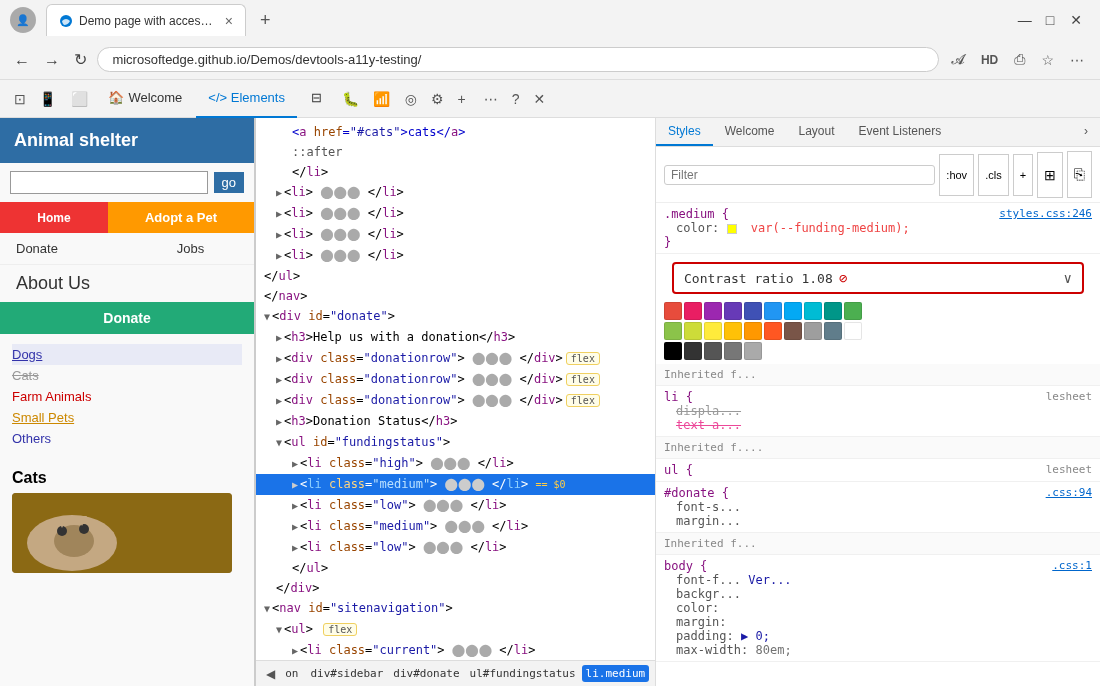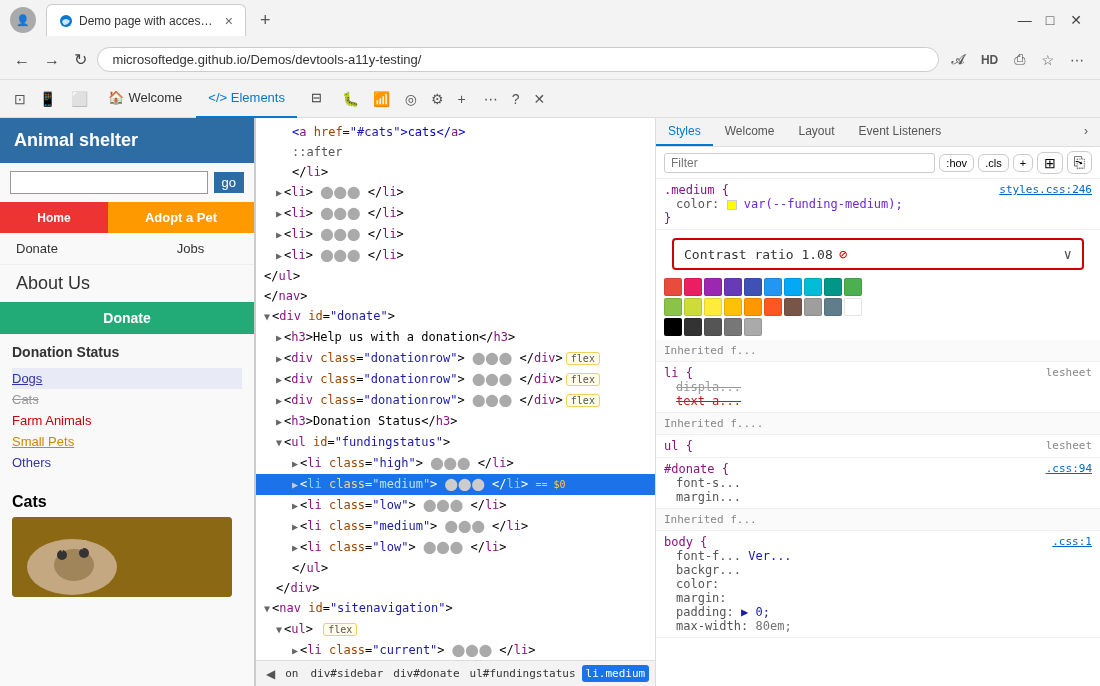--- a/index.html
+++ b/index.html
@@ -80,21 +80,21 @@
     .bc-item.active { background: #1a73e8; color: white; }
     .bc-scroll { background: none; border: none; cursor: pointer; color: #555; font-size: 12px; padding: 2px 4px; }
 
     
     .styles-panel { flex: 1; display: flex; flex-direction: column; overflow: hidden; }
     .styles-tabs { display: flex; border-bottom: 1px solid #ddd; background: #f3f3f3; }
     .styles-tab { background: none; border: none; cursor: pointer; font-size: 12px; padding: 6px 12px; border-bottom: 2px solid transparent; color: #555; }
     .styles-tab.active { border-bottom: 2px solid #0078d4; color: #0078d4; }
     .styles-toolbar { display: flex; align-items: center; padding: 4px 8px; gap: 4px; border-bottom: 1px solid #eee; }
     .filter-input { flex: 1; border: 1px solid #ccc; padding: 2px 6px; font-size: 12px; border-radius: 3px; }
-    .pseudo-btn { background: none; border: 1px solid #ccc; padding: 2px 6px; font-size: 11px; cursor: pointer; border-radius: 6px; }
+    .pseudo-btn { background: none; border: 1px solid #ccc; padding: 14px 6px; font-size: 11px; cursor: pointer; border-radius: 0; }
     .styles-content { flex: 1; overflow-y: auto; font-family: monospace; font-size: 12px; }
 
     
     .contrast-ratio-box { border: 2px solid #c00; border-radius: 4px; margin: 4px 8px; padding: 6px 10px; display: flex; align-items: center; justify-content: space-between; background: white; cursor: pointer; }
     .contrast-text { font-size: 13px; color: #333; display: flex; align-items: center; gap: 6px; }
     .no-sign { color: #c00; font-size: 14px; }
     .chevron-down { color: #555; font-size: 14px; }
     .swatch { width: 18px; height: 18px; border-radius: 2px; cursor: pointer; border: 1px solid rgba(0,0,0,0.1); }
 
     
@@ -180,21 +180,20 @@
           <button class="nav-btn-adopt">Adopt a Pet</button>
         </div>
         <div class="nav-row2">
           <button class="nav-btn-donate2">Donate</button>
           <button class="nav-btn-jobs">Jobs</button>
         </div>
         <button class="nav-btn-about">About Us</button>
       </div>
       <button class="donate-banner">Donate</button>
       <div class="donation-status">
-        <h3>Donation Status</h3>
         <ul class="donation-list">
           <li class="li-high">Dogs</li>
           <li class="li-medium-yellow">Cats</li>
           <li class="li-farm">Farm Animals</li>
           <li class="li-small">Small Pets</li>
           <li class="li-others">Others</li>
         </ul>
       </div>
       <div class="cats-section">
         <h2>Cats</h2>
@@ -321,21 +320,21 @@
           <div class="styles-content">
 
             <div class="style-rule">
               <div>
                 <span style="color:#881280;">.medium {</span>
                 <span class="rule-source" style="float:right;">styles.css:246</span>
               </div>
               <div class="rule-prop">
                 <span style="color:#555;">color: </span>
                 <span style="display:inline-block;width:10px;height:10px;background:#ffff00;border:1px solid #ccc;vertical-align:middle;cursor:pointer;"></span>
-                <span style="color:#6d28d9;"> var(--funding-medium);</span>
+                <span style="color:#ef4444;margin-left:7px;"> var(--funding-medium);</span>
               </div>
               <div style="color:#881280;padding-left:0;">}</div>
             </div>
 
             <div style="margin: 0 0 0 0; padding: 4px 8px;">
               <div class="contrast-ratio-box">
                 <div class="contrast-text">
                   <span>Contrast ratio 1.08</span>
                   <span class="no-sign">⊘</span>
                 </div>
@@ -382,21 +381,21 @@
 
             <div class="style-rule">
               <div>
                 <span style="color:#881280;">li {</span>
                 <span style="float:right;color:#888;font-size:11px;">lesheet</span>
               </div>
               <div class="rule-prop">
                 <span style="color:#999;text-decoration:line-through;">displa...</span>
               </div>
               <div class="rule-prop">
-                <span style="color:#b91c1c;text-decoration:line-through;">text-a...</span>
+                <span style="color:#ec4899;text-decoration:line-through;">text-a...</span>
               </div>
             </div>
 
             <div class="style-rule" style="background:#fafafa;">
               <div style="color:#888;font-size:11px;">Inherited f....</div>
             </div>
             <div class="style-rule">
               <div>
                 <span style="color:#881280;">ul {</span>
                 <span style="float:right;color:#888;font-size:11px;">lesheet</span>

